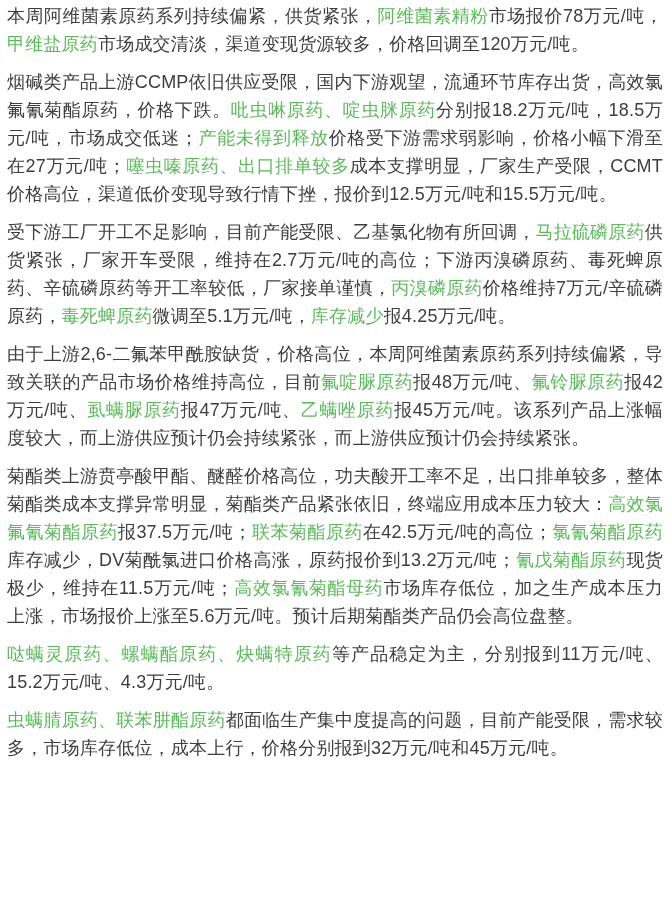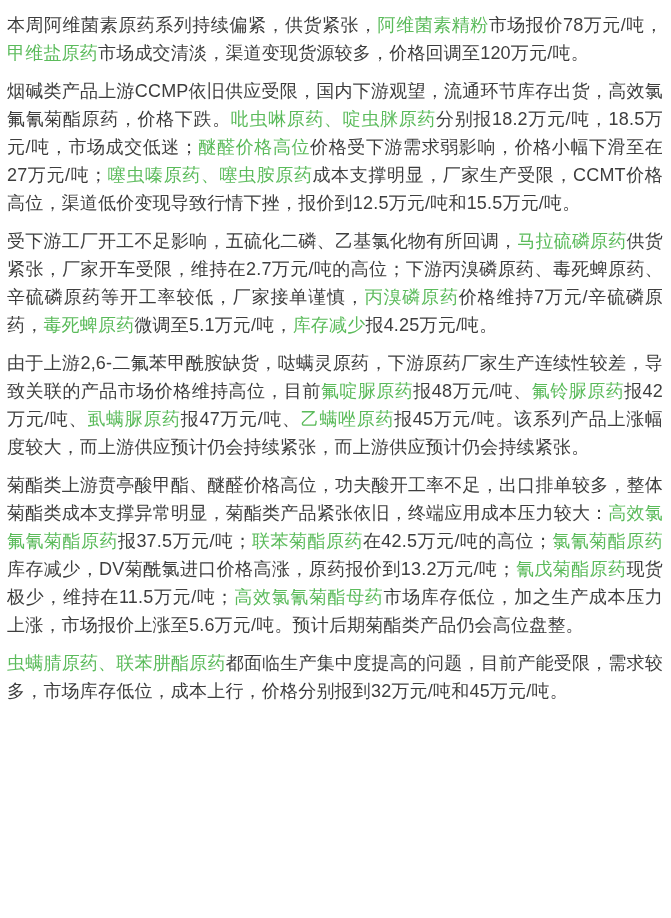--- a/index.html
+++ b/index.html
@@ -7,21 +7,21 @@
     padding: 0;
     background: #ffffff;
   }
   body {
     width: 671px;
     font-family: "Liberation Sans", "DejaVu Sans", sans-serif;
   }
   .article {
     box-sizing: border-box;
     width: 671px;
-    padding: 11px 8px 10px 7px;
+    padding: 2px 8px 10px 7px;
     font-size: 18px;
     line-height: 28px;
     color: #3e3e3e;
     text-align: justify;
     letter-spacing: 0.2px;
   }
   .article p {
     margin: 0 0 10px 0;
   }
   .article p:last-child {
@@ -30,25 +30,26 @@
   .hl {
     color: #5bbb5b;
   }
 </style>
 </head>
 <body>
 
 <div class="article">
   <p><span>本周阿维菌素原药系列持续偏紧，供货紧张，</span><span class="hl">阿维菌素精粉</span><span>市场报价78万元/吨，</span><span class="hl">甲维盐原药</span><span>市场成交清淡，渠道变现货源较多，价格回调至120万元/吨。</span></p>
 
-  <p><span>烟碱类产品上游CCMP依旧供应受限，国内下游观望，流通环节库存出货，高效氯氟氰菊酯原药，价格下跌。</span><span class="hl">吡虫啉原药、啶虫脒原药</span><span>分别报18.2万元/吨，18.5万元/吨，市场成交低迷；</span><span class="hl">醚醛价格高位</span><span>价格受下游需求弱影响，价格小幅下滑至在27万元/吨；</span><span class="hl">噻虫嗪原药、噻虫胺原药</span><span>成本支撑明显，厂家生产受限，CCMT价格高位，渠道低价变现导致行情下挫，报价到12.5万元/吨和15.5万元/吨。</span></p>
+  <p><span>烟碱类产品上游CCMP依旧供应受限，国内下游观望，流通环节库存出货，高效氯氟氰菊酯原药，价格下跌。</span><span class="hl">吡虫啉原药、啶虫脒原药</span><span>分别报18.2万元/吨，18.5万元/吨，市场成交低迷；</span><span class="hl">产能未得到释放</span><span>价格受下游需求弱影响，价格小幅下滑至在27万元/吨；</span><span class="hl">噻虫嗪原药、出口排单较多</span><span>成本支撑明显，厂家生产受限，CCMT价格高位，渠道低价变现导致行情下挫，报价到12.5万元/吨和15.5万元/吨。</span></p>
 
 
-  <p><span>受下游工厂开工不足影响，五硫化二磷、乙基氯化物有所回调，</span><span class="hl">马拉硫磷原药</span><span>供货紧张，厂家开车受限，维持在2.7万元/吨的高位；下游丙溴磷原药、毒死蜱原药、辛硫磷原药等开工率较低，厂家接单谨慎，</span><span class="hl">丙溴磷原药</span><span>价格维持7万元/辛硫磷原药，</span><span class="hl">毒死蜱原药</span><span>微调至5.1万元/吨，</span><span class="hl">库存减少</span><span>报4.25万元/吨。</span></p>
+  <p><span>受下游工厂开工不足影响，目前产能受限、乙基氯化物有所回调，</span><span class="hl">马拉硫磷原药</span><span>供货紧张，厂家开车受限，维持在2.7万元/吨的高位；下游丙溴磷原药、毒死蜱原药、辛硫磷原药等开工率较低，厂家接单谨慎，</span><span class="hl">丙溴磷原药</span><span>价格维持7万元/辛硫磷原药，</span><span class="hl">毒死蜱原药</span><span>微调至5.1万元/吨，</span><span class="hl">库存减少</span><span>报4.25万元/吨。</span></p>
 
 
-  <p><span>由于上游2,6-二氟苯甲酰胺缺货，哒螨灵原药，下游原药厂家生产连续性较差，导致关联的产品市场价格维持高位，目前</span><span class="hl">氟啶脲原药</span><span>报48万元/吨、</span><span class="hl">氟铃脲原药</span><span>报42万元/吨、</span><span class="hl">虱螨脲原药</span><span>报47万元/吨、</span><span class="hl">乙螨唑原药</span><span>报45万元/吨。该系列产品上涨幅度较大，而上游供应预计仍会持续紧张，而上游供应预计仍会持续紧张。</span></p>
+  <p><span>由于上游2,6-二氟苯甲酰胺缺货，价格高位，本周阿维菌素原药系列持续偏紧，导致关联的产品市场价格维持高位，目前</span><span class="hl">氟啶脲原药</span><span>报48万元/吨、</span><span class="hl">氟铃脲原药</span><span>报42万元/吨、</span><span class="hl">虱螨脲原药</span><span>报47万元/吨、</span><span class="hl">乙螨唑原药</span><span>报45万元/吨。该系列产品上涨幅度较大，而上游供应预计仍会持续紧张，而上游供应预计仍会持续紧张。</span></p>
 
   <p><span>菊酯类上游贲亭酸甲酯、醚醛价格高位，功夫酸开工率不足，出口排单较多，整体菊酯类成本支撑异常明显，菊酯类产品紧张依旧，终端应用成本压力较大：</span><span class="hl">高效氯氟氰菊酯原药</span><span>报37.5万元/吨；</span><span class="hl">联苯菊酯原药</span><span>在42.5万元/吨的高位；</span><span class="hl">氯氰菊酯原药</span><span>库存减少，DV菊酰氯进口价格高涨，原药报价到13.2万元/吨；</span><span class="hl">氰戊菊酯原药</span><span>现货极少，维持在11.5万元/吨；</span><span class="hl">高效氯氰菊酯母药</span><span>市场库存低位，加之生产成本压力上涨，市场报价上涨至5.6万元/吨。预计后期菊酯类产品仍会高位盘整。</span></p>
 
+  <p><span class="hl">哒螨灵原药、螺螨酯原药、炔螨特原药</span><span>等产品稳定为主，分别报到11万元/吨、15.2万元/吨、4.3万元/吨。</span></p>
 
   <p><span class="hl">虫螨腈原药、联苯肼酯原药</span><span>都面临生产集中度提高的问题，目前产能受限，需求较多，市场库存低位，成本上行，价格分别报到32万元/吨和45万元/吨。</span></p>
 </div>
 
 </body></html>

